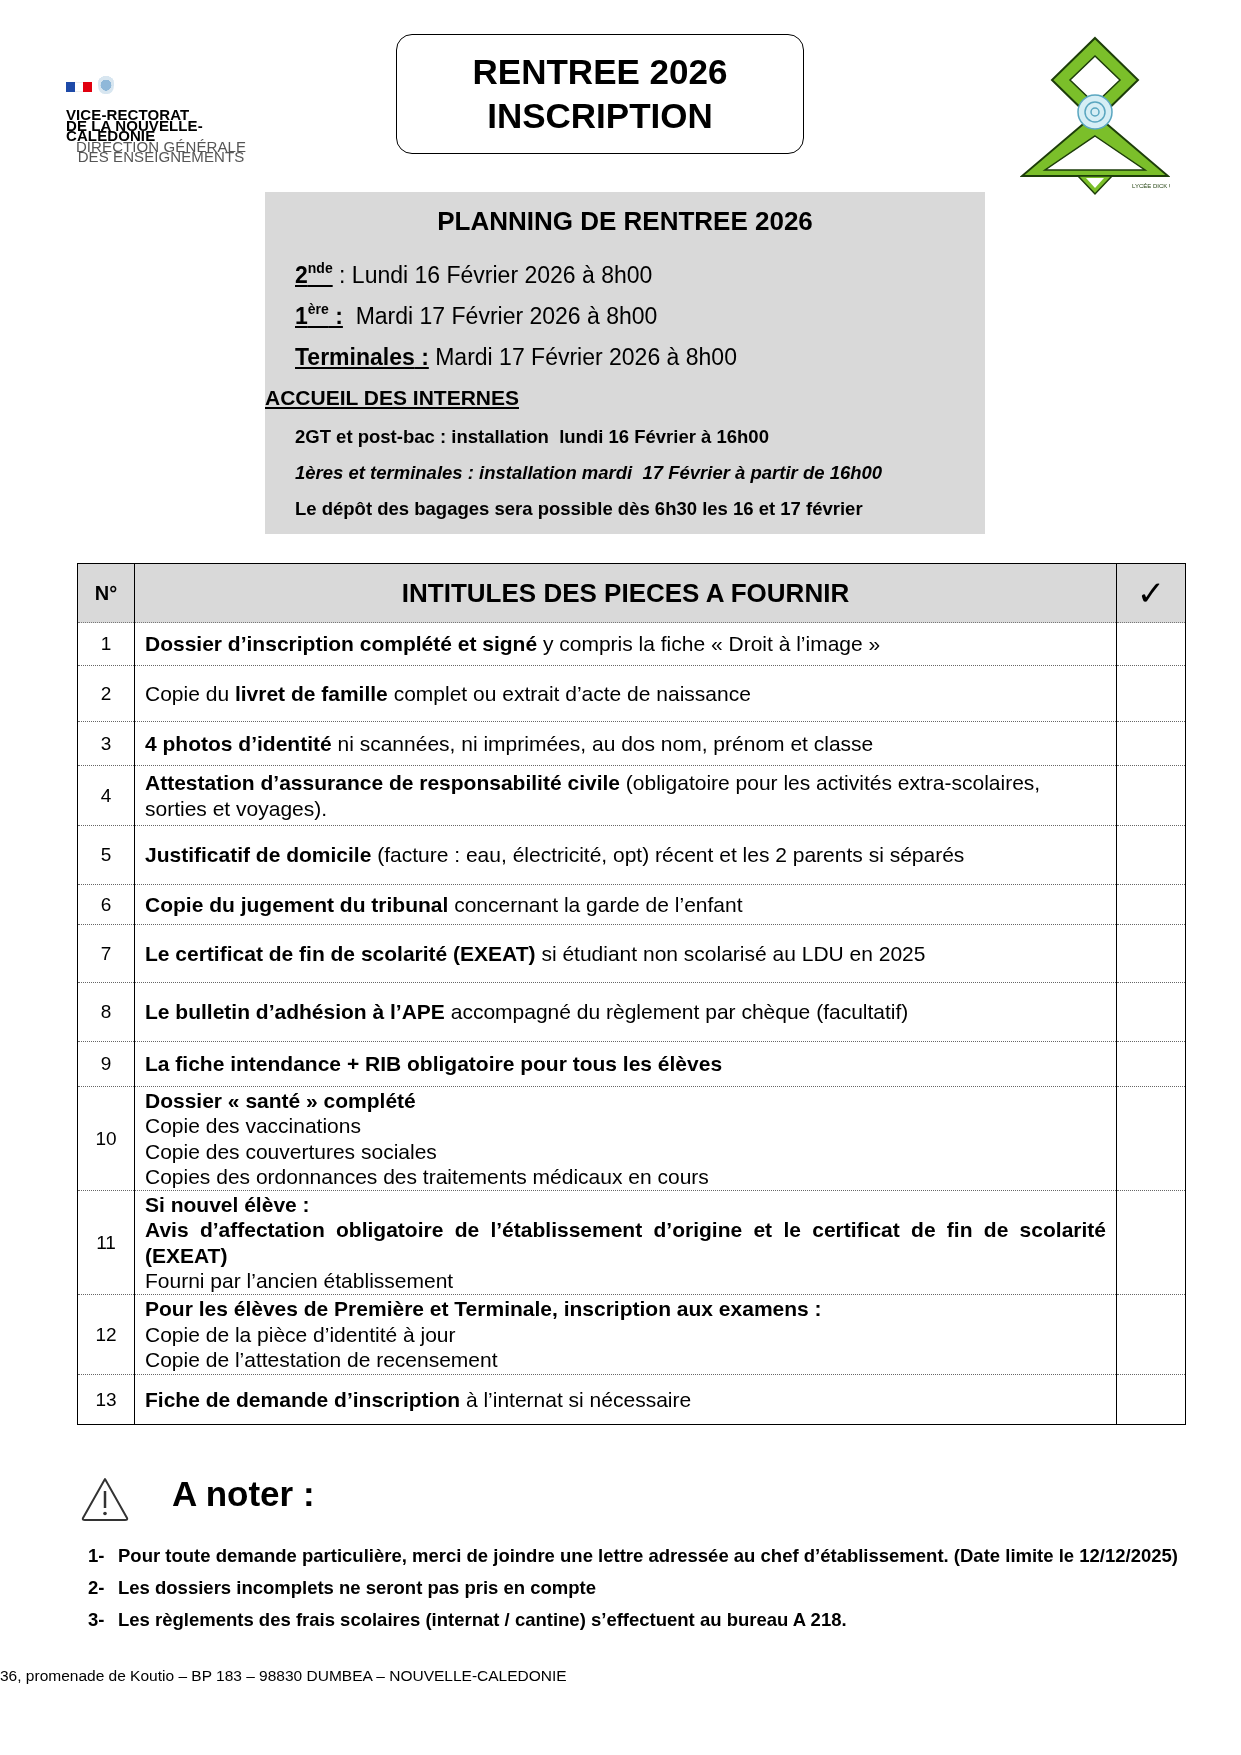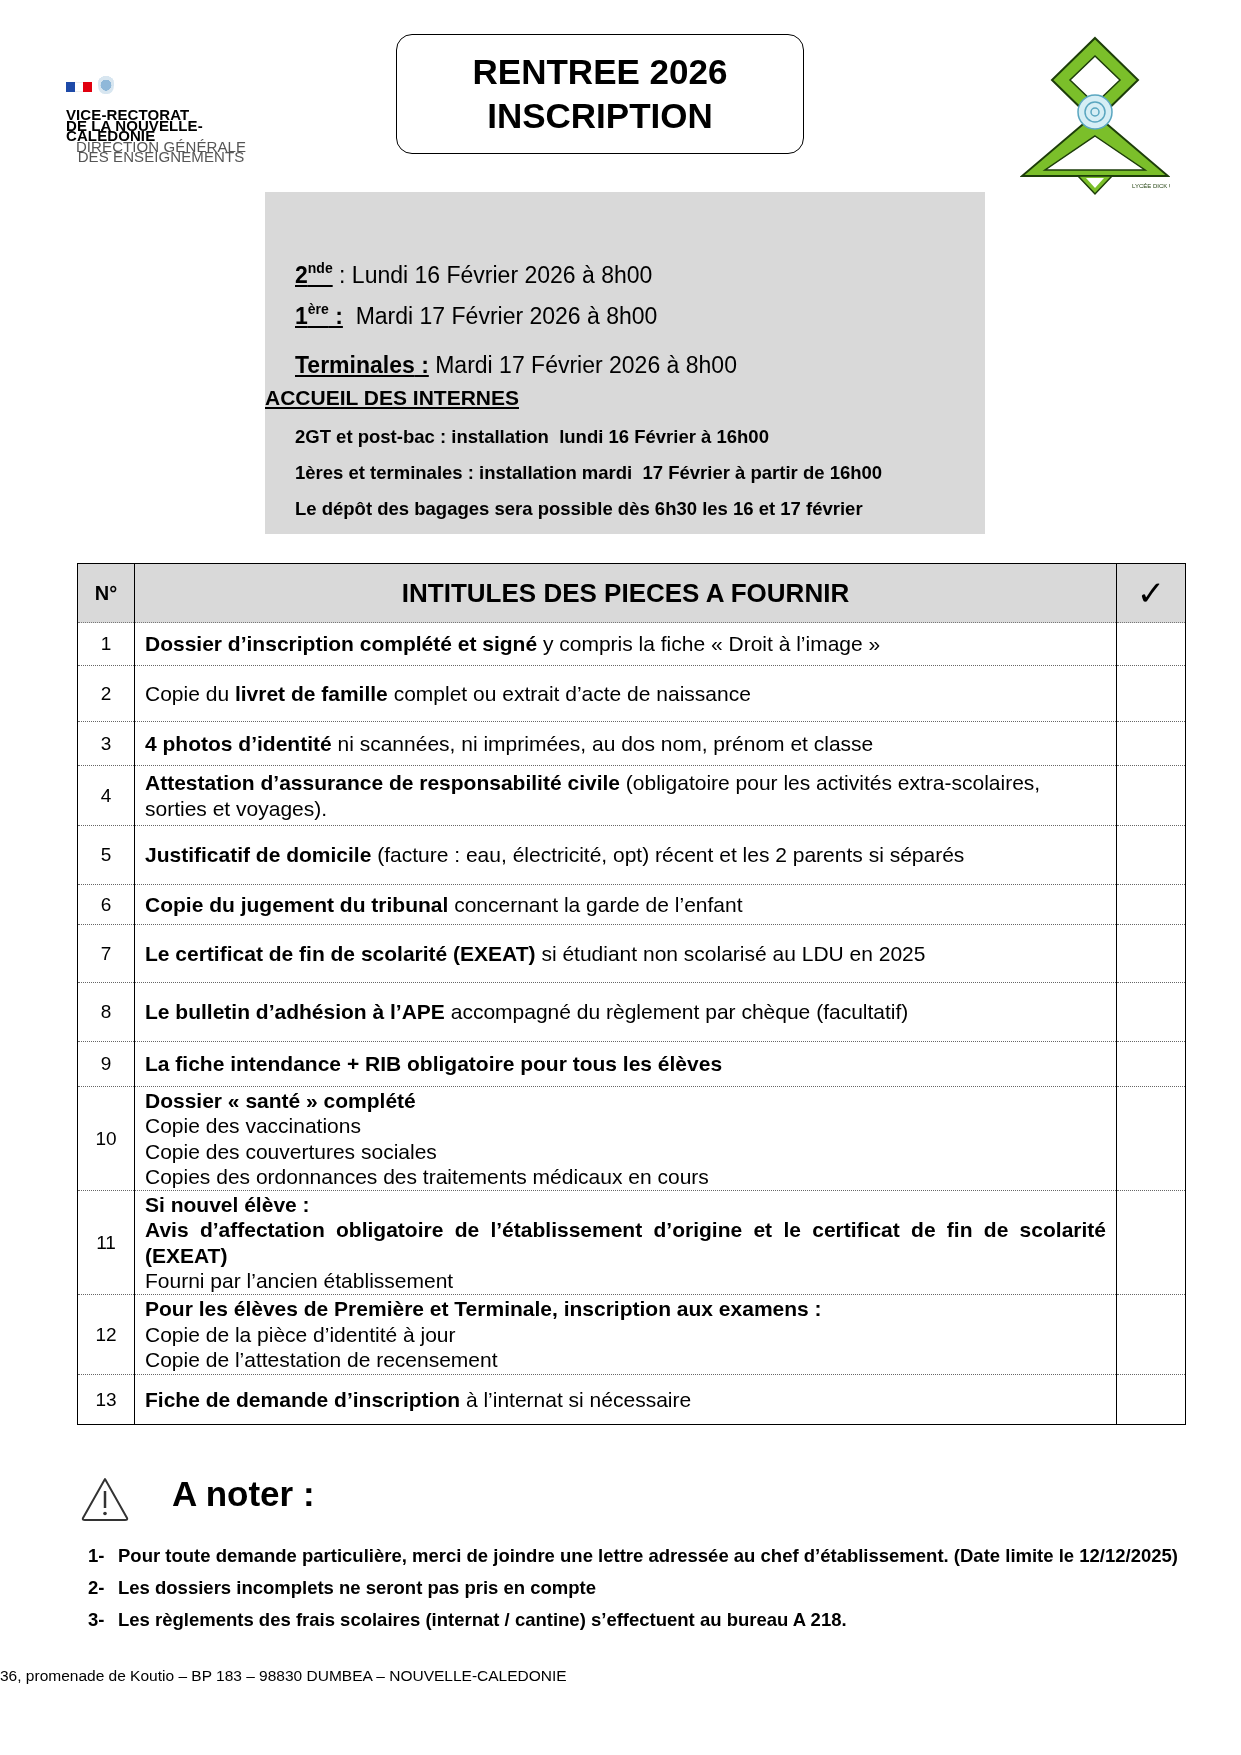--- a/index.html
+++ b/index.html
@@ -115,34 +115,35 @@
   </g>
   <g>
     <circle cx="75" cy="76" r="17" fill="#d6eef5" stroke="#5aa6c0" stroke-width="1.5"></circle>
     <circle cx="75" cy="76" r="10" fill="none" stroke="#5aa6c0" stroke-width="1.5"></circle>
     <circle cx="75" cy="76" r="4" fill="none" stroke="#5aa6c0" stroke-width="1.5"></circle>
   </g>
   <text x="112" y="152" font-size="6" fill="#1d3d0a" font-family="Liberation Sans, sans-serif">LYCÉE DICK UKEIWÉ</text>
 </svg>
 
 <div class="abs planning">
+  <div class="ptitle">PLANNING DE RENTREE 2026</div>
 
   <div class="line" style="top:70px;">
     <u><span>2</span><sup>nde</sup></u><span> :</span><span style="white-space:pre"> Lundi 16 Février 2026 à 8h00</span>
   </div>
   <div class="line" style="top:111px;">
     <u><span>1</span><sup>ère</sup><span> :</span></u><span style="white-space:pre">  Mardi 17 Février 2026 à 8h00</span>
   </div>
-  <div class="line" style="top:152px;margin-top:8px;">
+  <div class="line" style="top:152px;">
     <u><span>Terminales</span><span> :</span></u><span style="white-space:pre"> Mardi 17 Février 2026 à 8h00</span>
   </div>
 
   <div class="acc">ACCUEIL DES INTERNES</div>
   <div class="small" style="top:234px; white-space:pre;">2GT et post-bac : installation  lundi 16 Février à 16h00</div>
-  <div class="small" style="top:270px; white-space:pre;">1ères et terminales : installation mardi  17 Février à partir de 16h00</div>
+  <div class="small" style="top:270px; white-space:pre;font-style:italic;">1ères et terminales : installation mardi  17 Février à partir de 16h00</div>
   <div class="small" style="top:306px;">Le dépôt des bagages sera possible dès 6h30 les 16 et 17 février</div>
 </div>
 
 <table class="abs doc-table">
   <thead>
     <tr>
       <th class="num">N°</th>
       <th class="title">INTITULES DES PIECES A FOURNIR</th>
       <th class="chk">✓</th>
     </tr>

